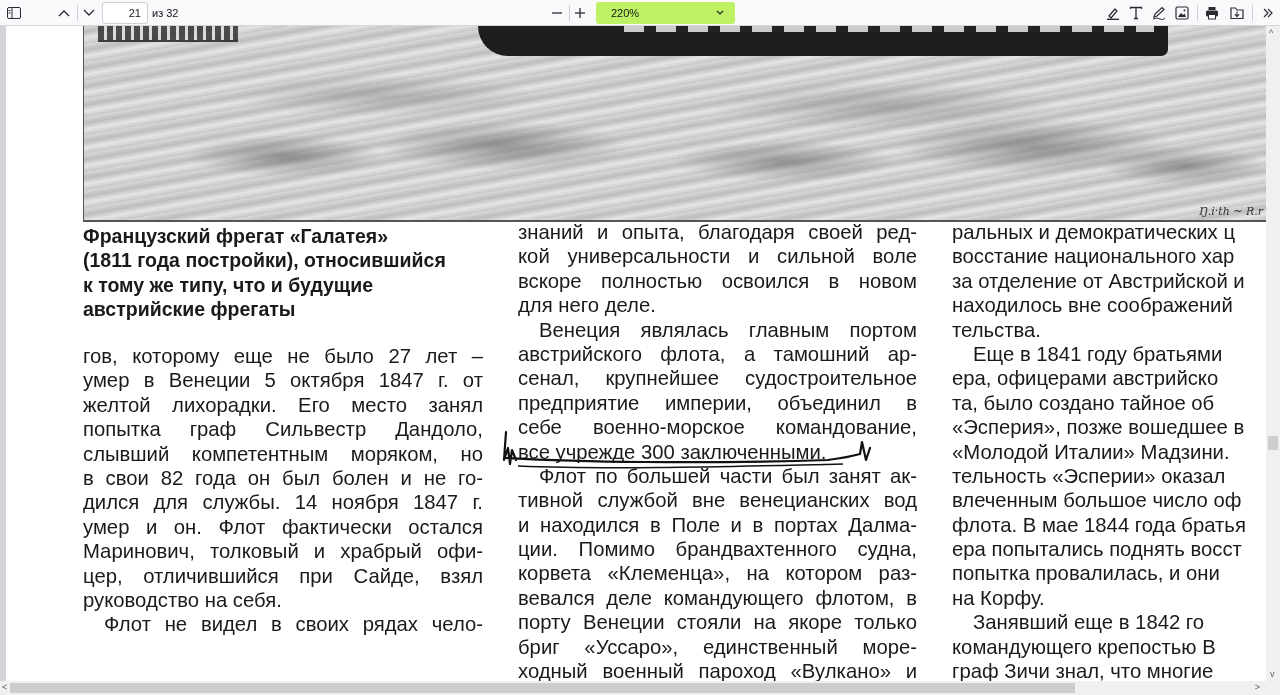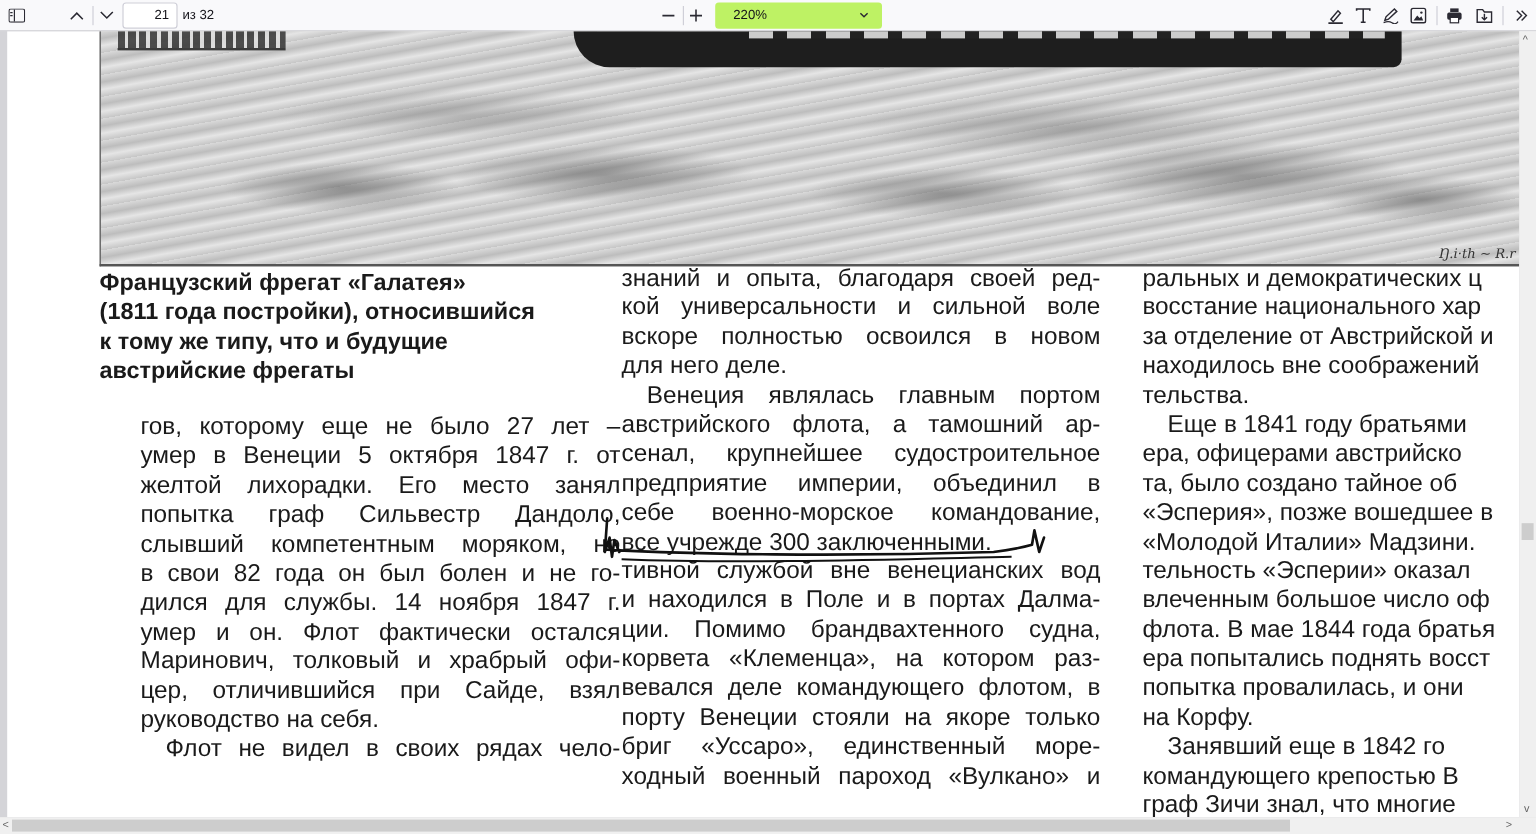--- a/index.html
+++ b/index.html
@@ -30,21 +30,21 @@
       radial-gradient(ellipse 250px 35px at 800px 80px, rgba(110,110,110,0.4), transparent 70%),
       repeating-linear-gradient(170deg, #d9d9d9 0px, #bdbdbd 6px, #e5e5e5 12px, #c6c6c6 18px),
       #cfcfcf; }
   .ship-left { position: absolute; left: 14px; top: 0; width: 140px; height: 16px; background: repeating-linear-gradient(90deg, #333 0 6px, #ddd 6px 9px); border-bottom: 2px solid #222; opacity: 0.85; }
   .ship-hull { position: absolute; left: 394px; top: 0; width: 690px; height: 30px; background: #1e1e1e; border-radius: 0 0 40px 180px; }
   .ship-deck { position: absolute; left: 540px; top: 0; width: 530px; height: 6px; background: repeating-linear-gradient(90deg, #ccc 0 20px, #222 20px 32px); }
   .signature { position: absolute; right: 10px; bottom: 2px; font-family: "DejaVu Serif", serif; font-style: italic; font-size: 11px; color: #333; }
 
   
   .col { position: absolute; font-size: 20.3px; line-height: 24.4px; color: #1a1a1a; }
-  .col1 { left: 77px; top: 318px; width: 400px; margin-left: 34px; }
+  .col1 { left: 77px; top: 318px; width: 400px; }
   .col2 { left: 512px; top: 194px; width: 399px; }
   .col3 { left: 946px; top: 194px; width: 330px; white-space: nowrap; overflow: hidden; }
   .line { display: block; text-align: justify; text-align-last: justify; white-space: nowrap; height: 24.4px; }
   .line.last { text-align-last: left; }
   .line.indent { padding-left: 21px; }
   .col3 .line { text-align: left; text-align-last: left; }
 
   .caption { position: absolute; left: 77px; top: 189px; width: 400px; font-size: 19.5px; line-height: 23.5px; font-weight: bold; color: #1a1a1a; margin-top: 10px; }
   .caption .line { text-align: left; text-align-last: left; }
 
@@ -185,20 +185,21 @@
       <span class="line">знаний и опыта, благодаря своей ред-</span>
       <span class="line">кой универсальности и сильной воле</span>
       <span class="line">вскоре полностью освоился в новом</span>
       <span class="line last">для него деле.</span>
       <span class="line indent">Венеция являлась главным портом</span>
       <span class="line">австрийского флота, а тамошний ар-</span>
       <span class="line">сенал, крупнейшее судостроительное</span>
       <span class="line">предприятие империи, объединил в</span>
       <span class="line">себе военно-морское командование,</span>
       <span class="line last">все учрежде 300 заключенными.</span>
+      <span class="line indent">Флот по большей части был занят ак-</span>
       <span class="line">тивной службой вне венецианских вод</span>
       <span class="line">и находился в Поле и в портах Далма-</span>
       <span class="line">ции. Помимо брандвахтенного судна,</span>
       <span class="line">корвета «Клеменца», на котором раз-</span>
       <span class="line">вевался деле командующего флотом, в</span>
       <span class="line">порту Венеции стояли на якоре только</span>
       <span class="line">бриг «Уссаро», единственный море-</span>
       <span class="line">ходный военный пароход «Вулкано» и</span>
     </div>
 

